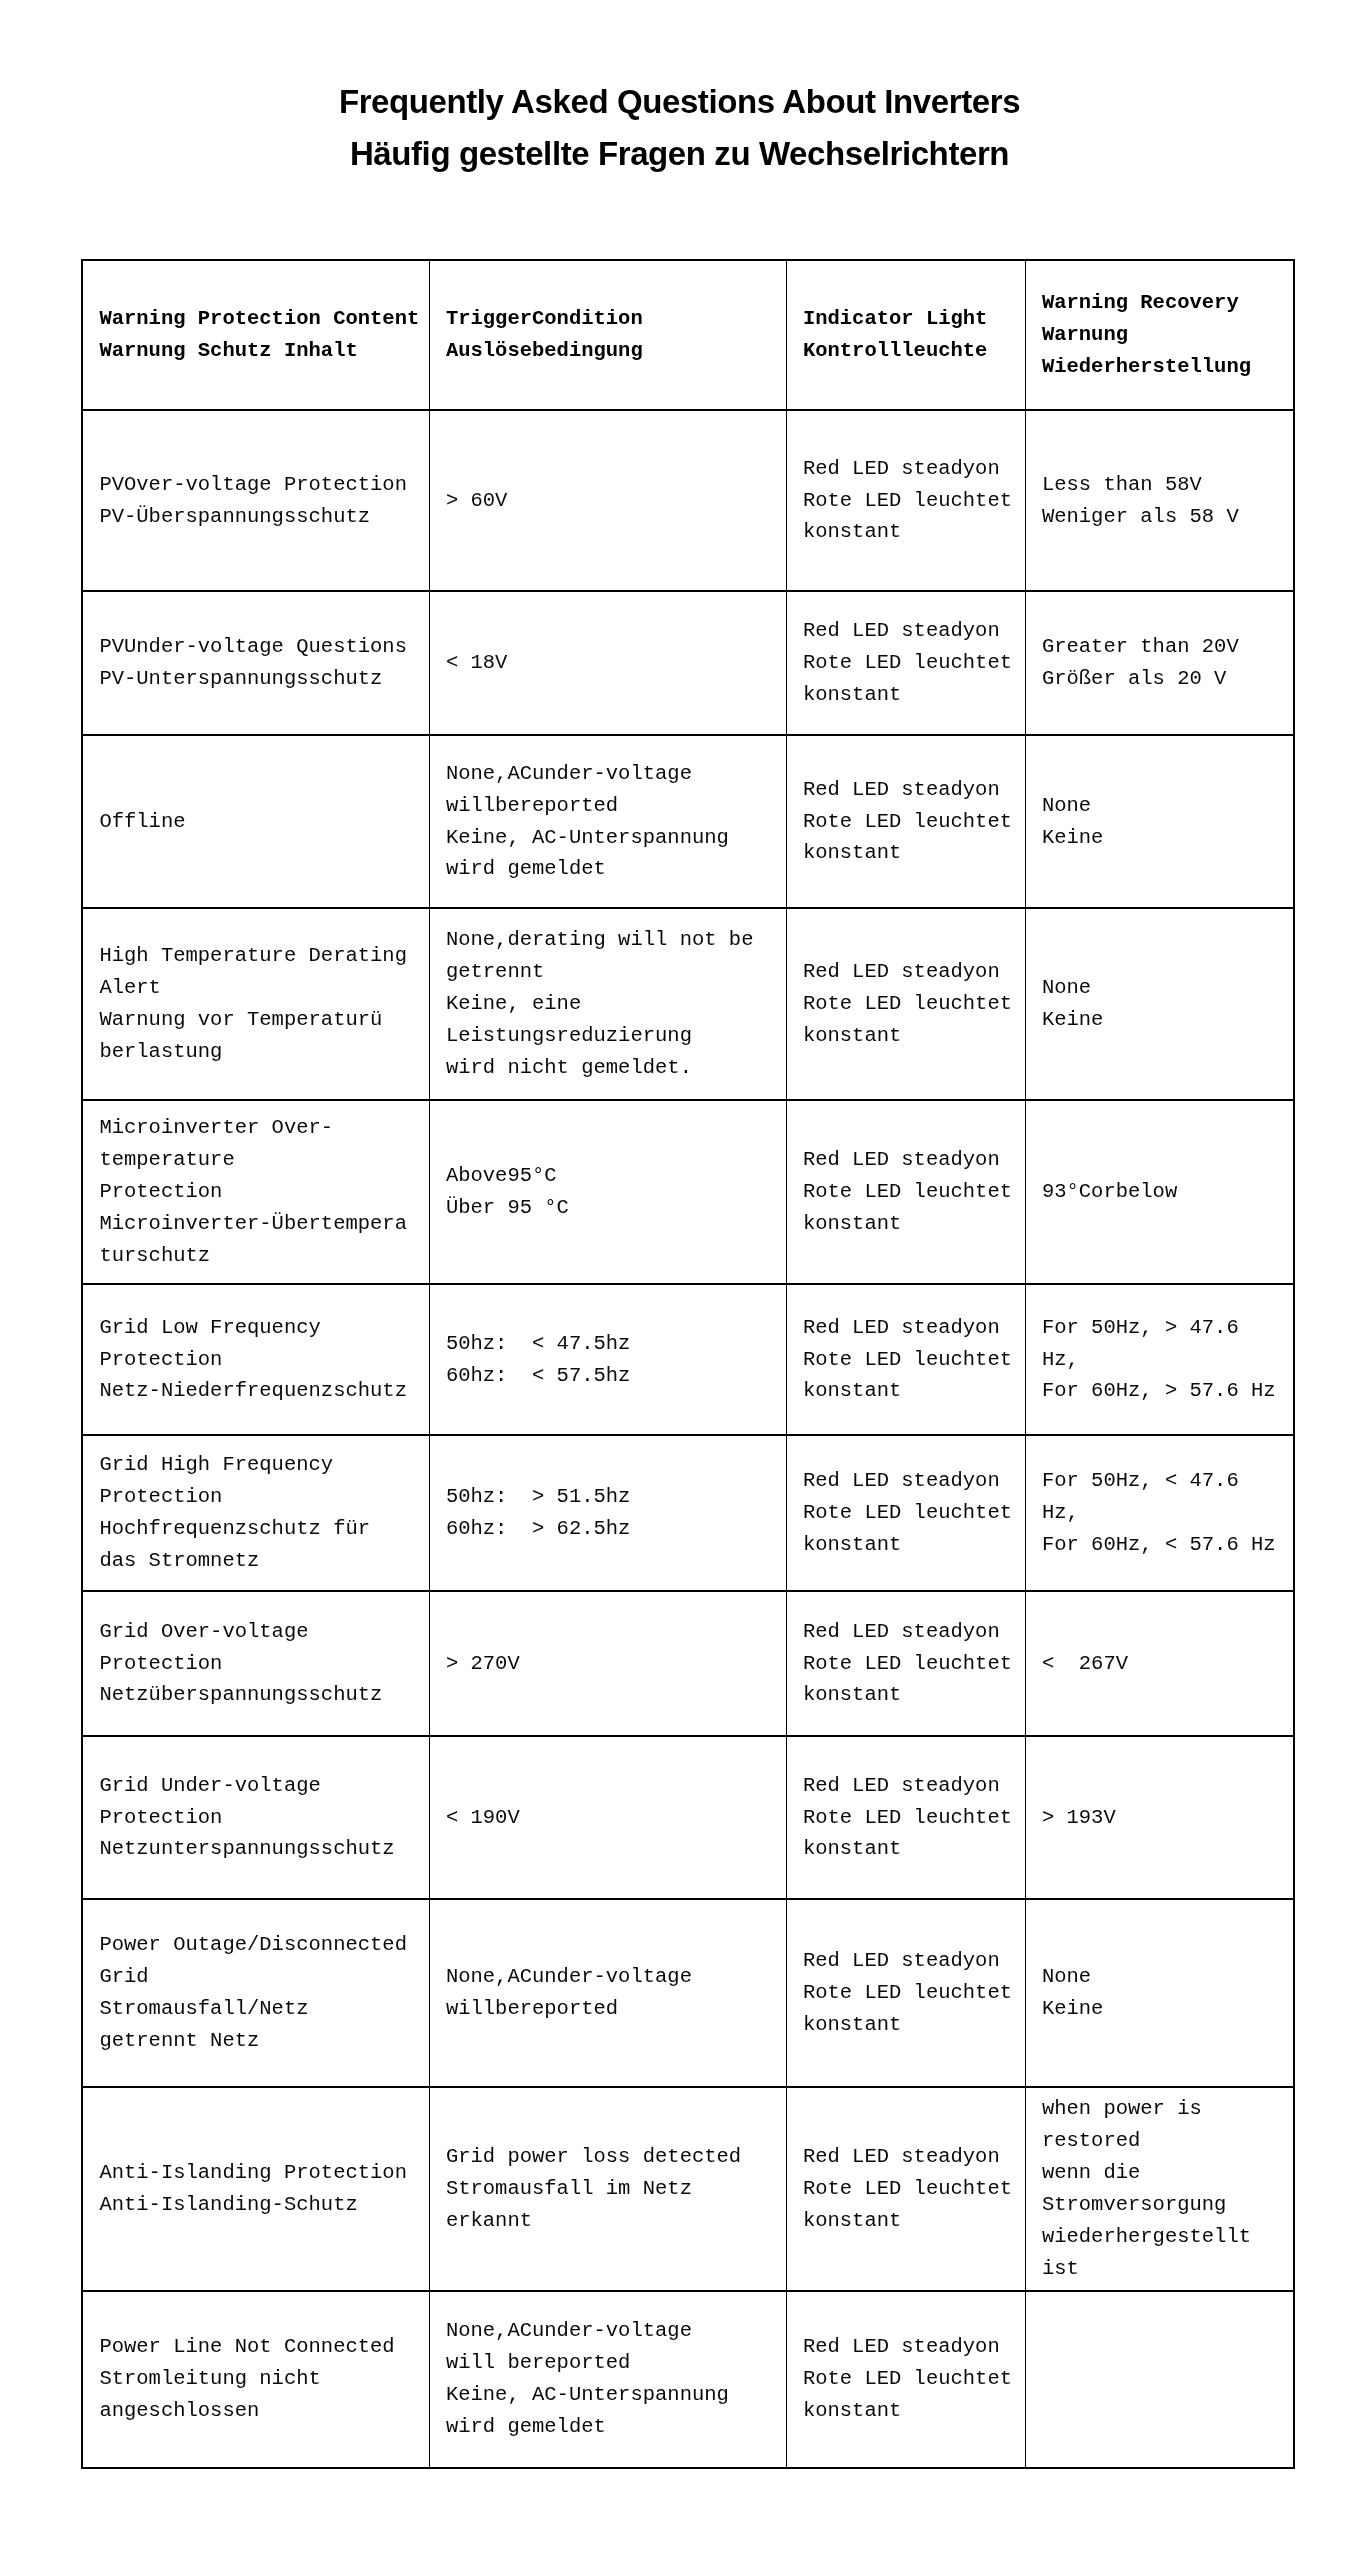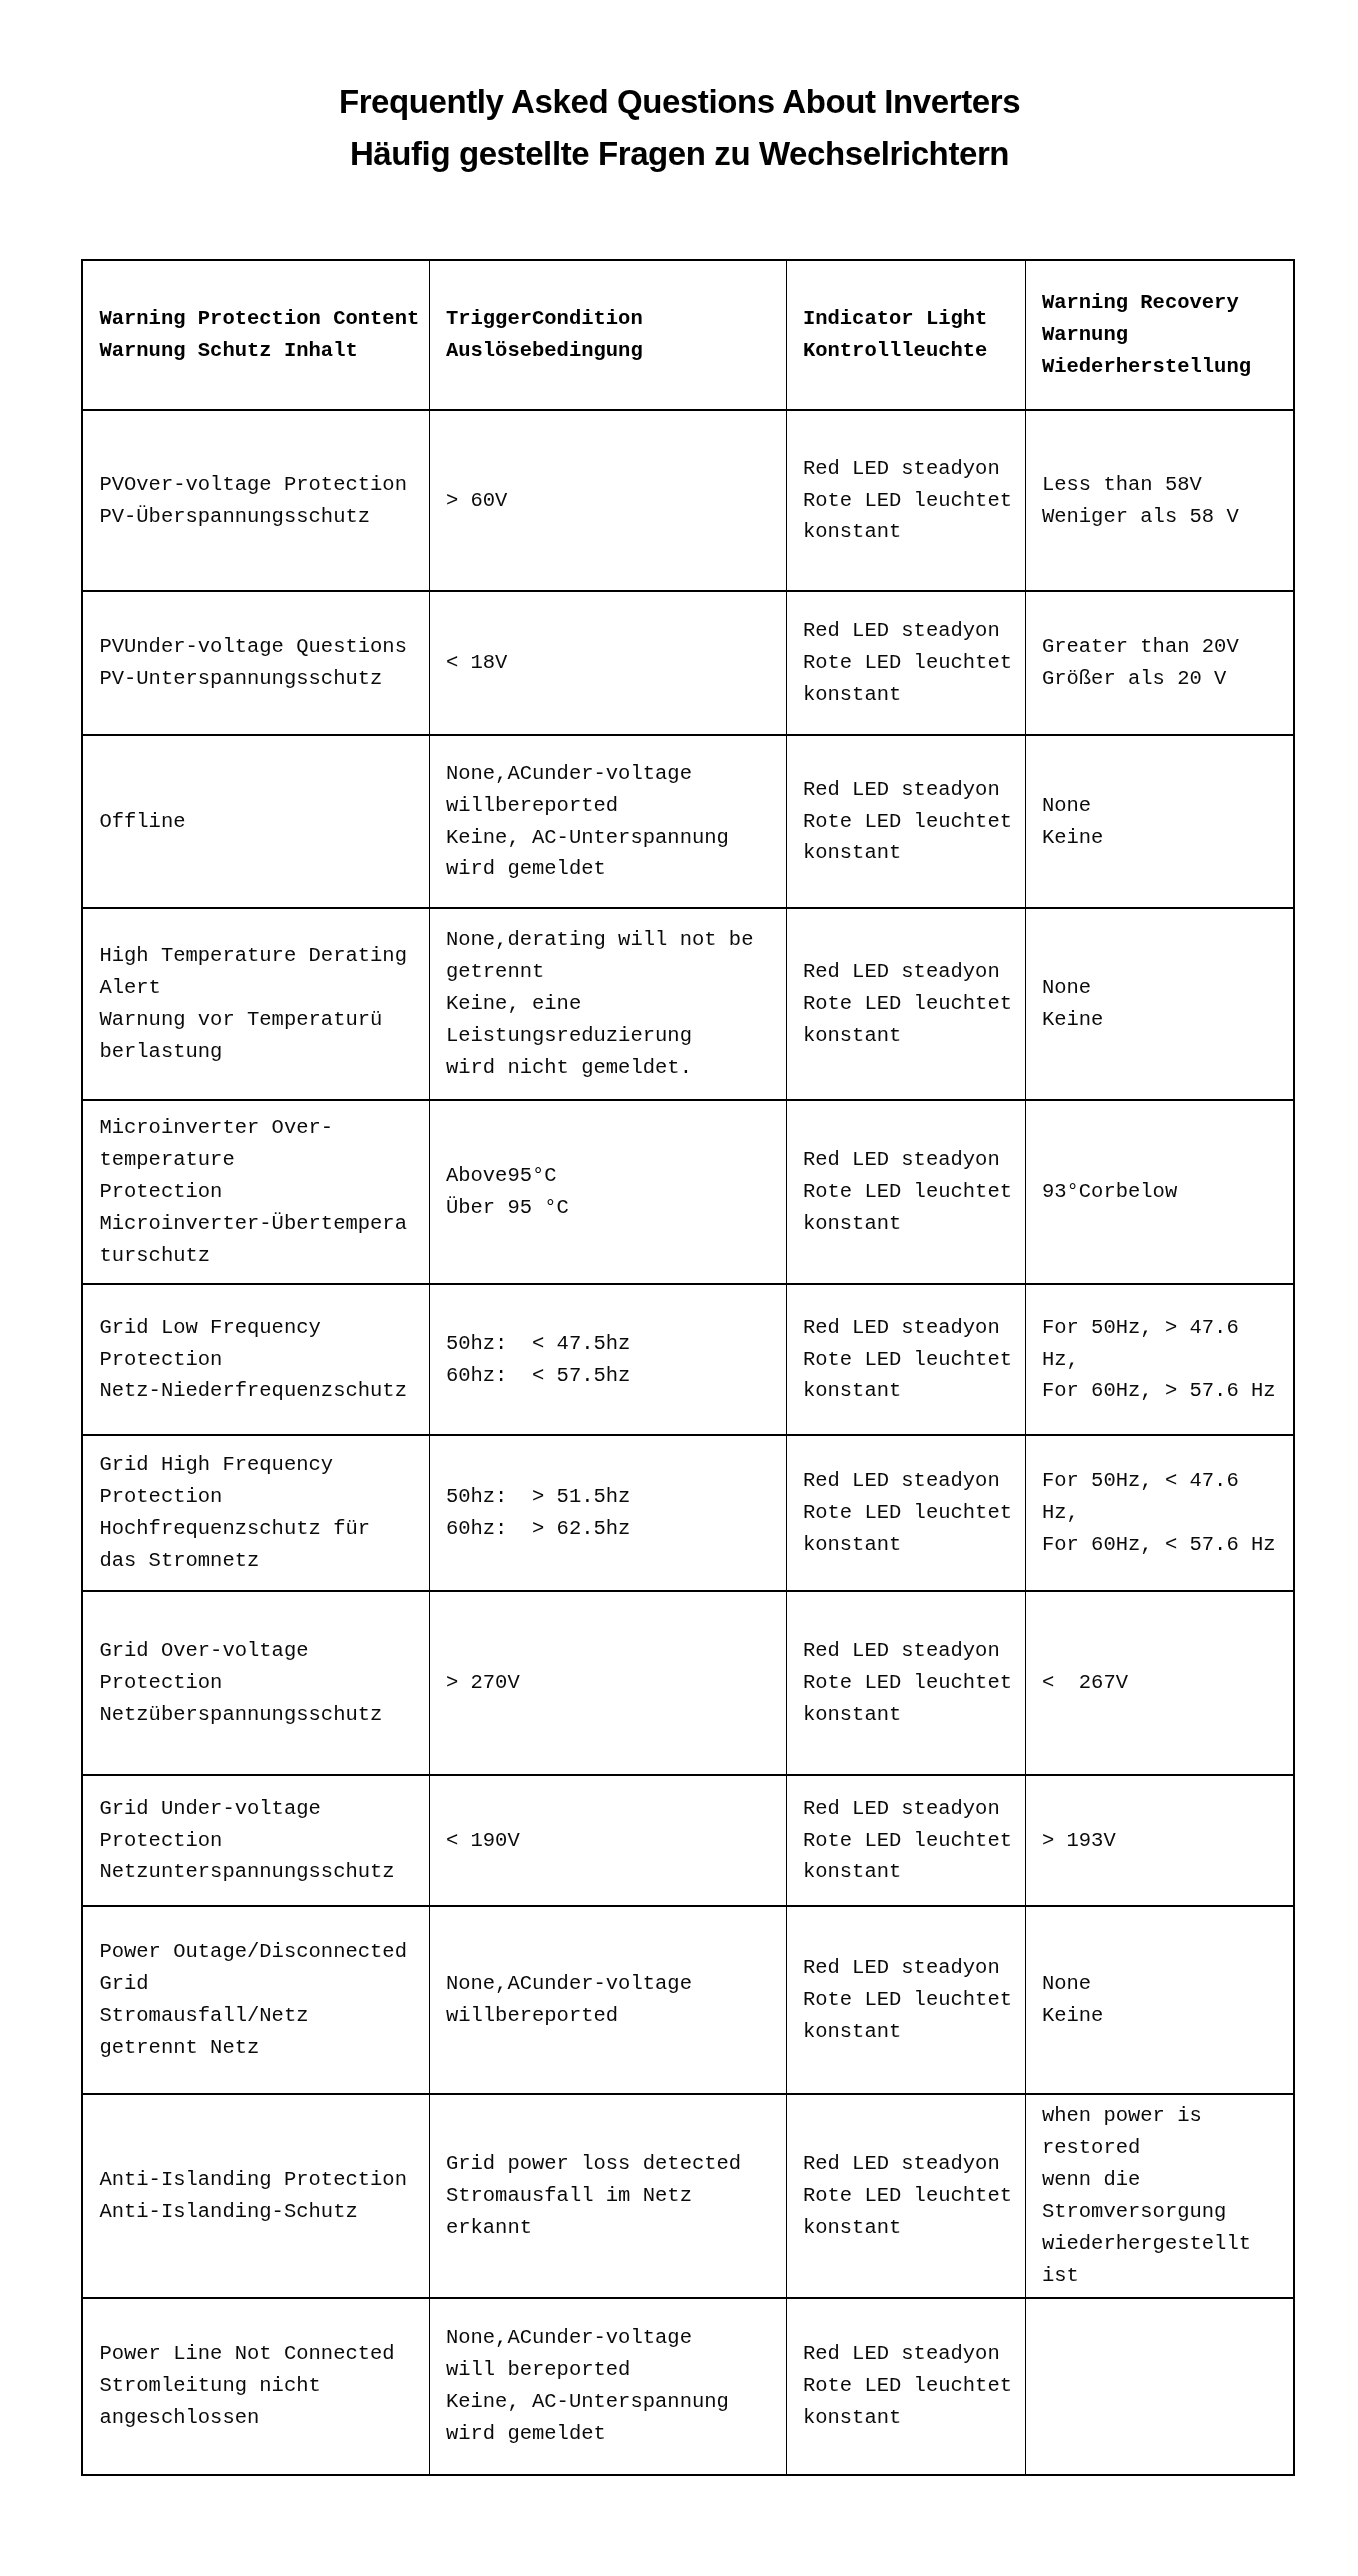--- a/index.html
+++ b/index.html
@@ -159,30 +159,30 @@
 Hochfrequenzschutz für
 das Stromnetz</td>
         <td class="c2">50hz:  &gt; 51.5hz
 60hz:  &gt; 62.5hz</td>
         <td class="c3">Red LED steadyon
 Rote LED leuchtet
 konstant</td>
         <td class="c4">For 50Hz, &lt; 47.6 Hz,
 For 60Hz, &lt; 57.6 Hz</td>
       </tr>
-      <tr style="height:184px">
+      <tr style="height:145px">
         <td class="c1">Grid Over-voltage Protection
 Netzüberspannungsschutz</td>
         <td class="c2">&gt; 270V</td>
         <td class="c3">Red LED steadyon
 Rote LED leuchtet
 konstant</td>
         <td class="c4">&lt;  267V</td>
       </tr>
-      <tr style="height:131px">
+      <tr style="height:163px">
         <td class="c1">Grid Under-voltage Protection
 Netzunterspannungsschutz</td>
         <td class="c2">&lt; 190V</td>
         <td class="c3">Red LED steadyon
 Rote LED leuchtet
 konstant</td>
         <td class="c4">&gt; 193V</td>
       </tr>
       <tr style="height:188px">
         <td class="c1 sm">Power Outage/Disconnected

